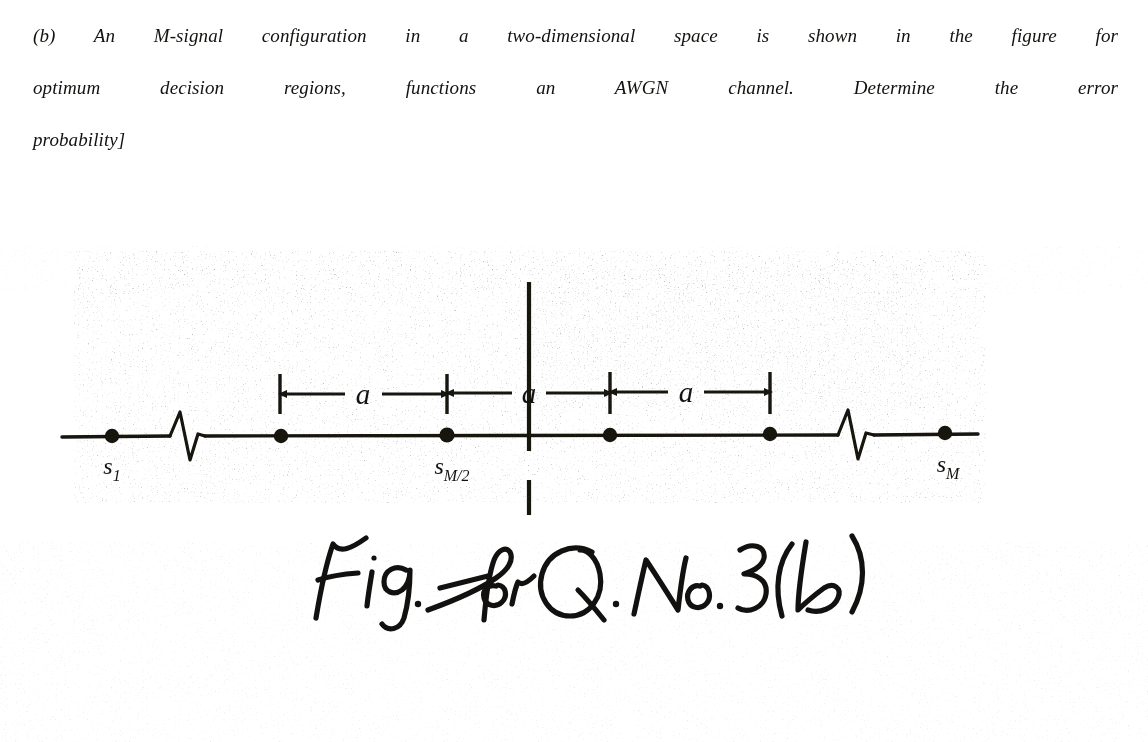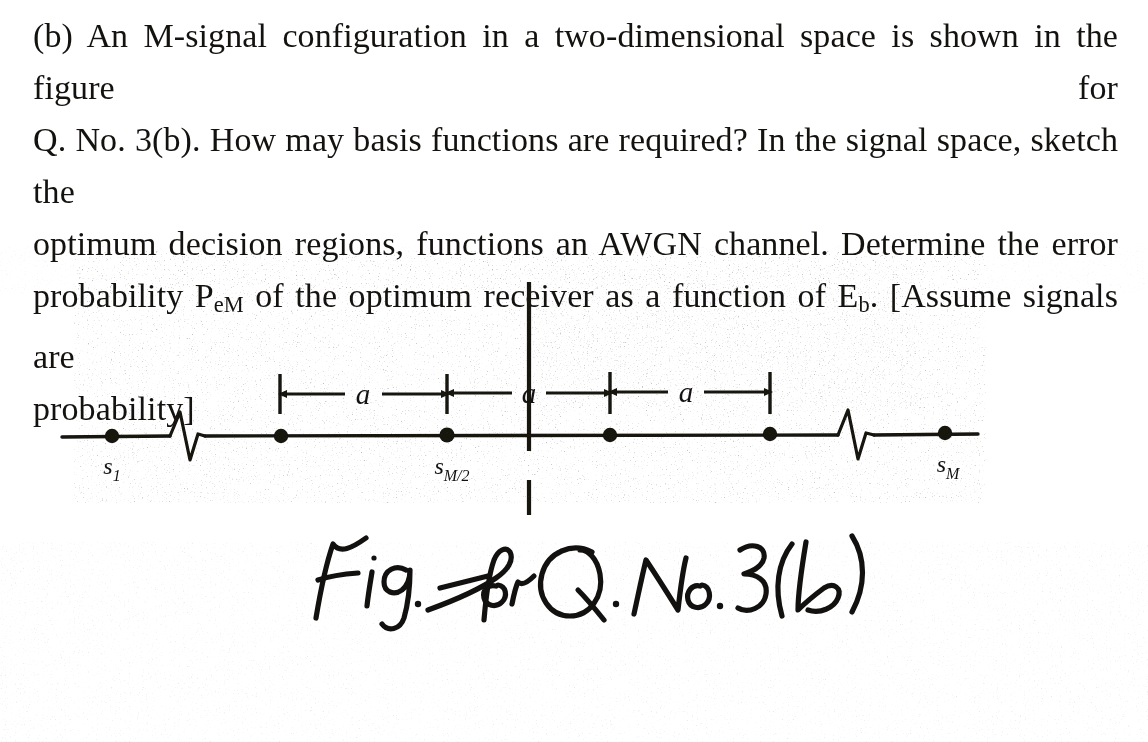--- a/index.html
+++ b/index.html
@@ -17,25 +17,26 @@
   }
 
   
   #question-text {
     position: absolute;
     left: 33px;
     top: 10px;
     width: 1085px;
   }
   .q-line {
-    font-size: 34px;
+    font-size: 19px;
     line-height: 52px;
     color: #14120f;
     white-space: pre;
     letter-spacing: 0.1px;
+    font-style: italic;
   }
   .q-line.justify {
     white-space: normal;
     text-align: justify;
     text-align-last: justify;
   }
   .q-line sub {
     font-size: 0.66em;
     vertical-align: -0.24em;
     letter-spacing: 0;
@@ -67,23 +68,21 @@
   .noise {
     position: absolute;
     pointer-events: none;
   }
 </style>
 </head>
 <body>
 
 <div id="question-text">
   <div class="q-line justify">(b) An M-signal configuration in a two-dimensional space is shown in the figure for</div>
-  <div class="q-line justify">Q. No. 3(b). How may basis functions are required? In the signal space, sketch the</div>
   <div class="q-line justify">optimum decision regions, functions an AWGN channel. Determine the error</div>
-  <div class="q-line justify"><span>probability P</span><sub>eM</sub><span> of the optimum receiver as a function of E</span><sub>b</sub><span>. [Assume signals are</span></div>
   <div class="q-line">probability]</div>
 </div>
 
 <div id="figure">
   <svg width="1148" height="300" viewBox="0 0 1148 300" xmlns="http://www.w3.org/2000/svg">
     <defs>
 
       <filter id="inkrough" x="-10%" y="-10%" width="120%" height="120%">
         <feTurbulence type="fractalNoise" baseFrequency="0.9" numOctaves="2" seed="7" result="t"></feTurbulence>
         <feDisplacementMap in="SourceGraphic" in2="t" scale="1.1" xChannelSelector="R" yChannelSelector="G"></feDisplacementMap>

